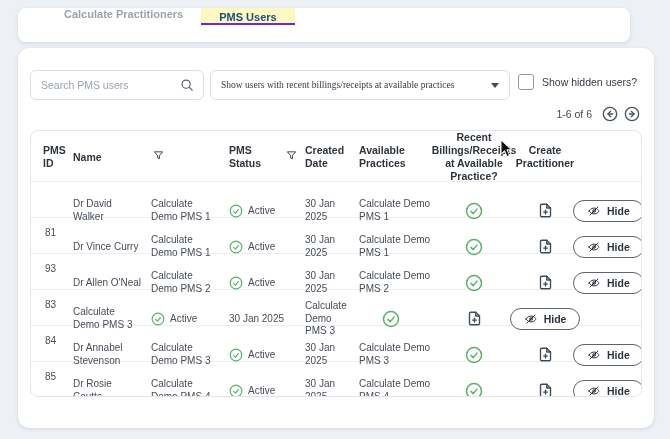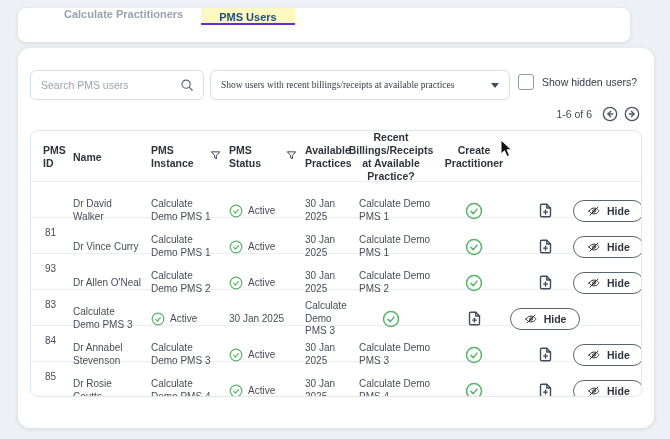--- a/index.html
+++ b/index.html
@@ -96,35 +96,35 @@
           <line x1="8" y1="12" x2="15" y2="12"></line>
         </svg>
     </button>
   </div>
 
   <div class="table">
     <div class="thead">
       <div class="th first">PMS ID</div>
       <div class="th">Name</div>
       <div class="th">
-        <span>PMS Instance</span>
         <span class="funnel">
           <svg width="11" height="11" viewBox="0 0 24 24" fill="none" stroke="#2e343c" stroke-width="2" stroke-linejoin="round">
               <path d="M3 4h18l-7 8v7l-4-2v-5z"></path>
             </svg>
         </span>
       </div>
       <div class="th">
         <span>PMS Status</span>
         <span class="funnel">
           <svg width="11" height="11" viewBox="0 0 24 24" fill="none" stroke="#2e343c" stroke-width="2" stroke-linejoin="round">
               <path d="M3 4h18l-7 8v7l-4-2v-5z"></path>
             </svg>
         </span>
       </div>
+      <div class="th">Created Date</div>
       <div class="th">Available Practices</div>
       <div class="th center">Recent Billings/Receipts at Available Practice?</div>
       <div class="th center">Create Practitioner</div>
       <div class="th"></div>
     </div>
     <div id="tbody">
         <div class="trow">
           <div class="td c-id">81</div>
           <div class="td">Dr David Walker</div>
           <div class="td">Calculate Demo PMS 1</div>

